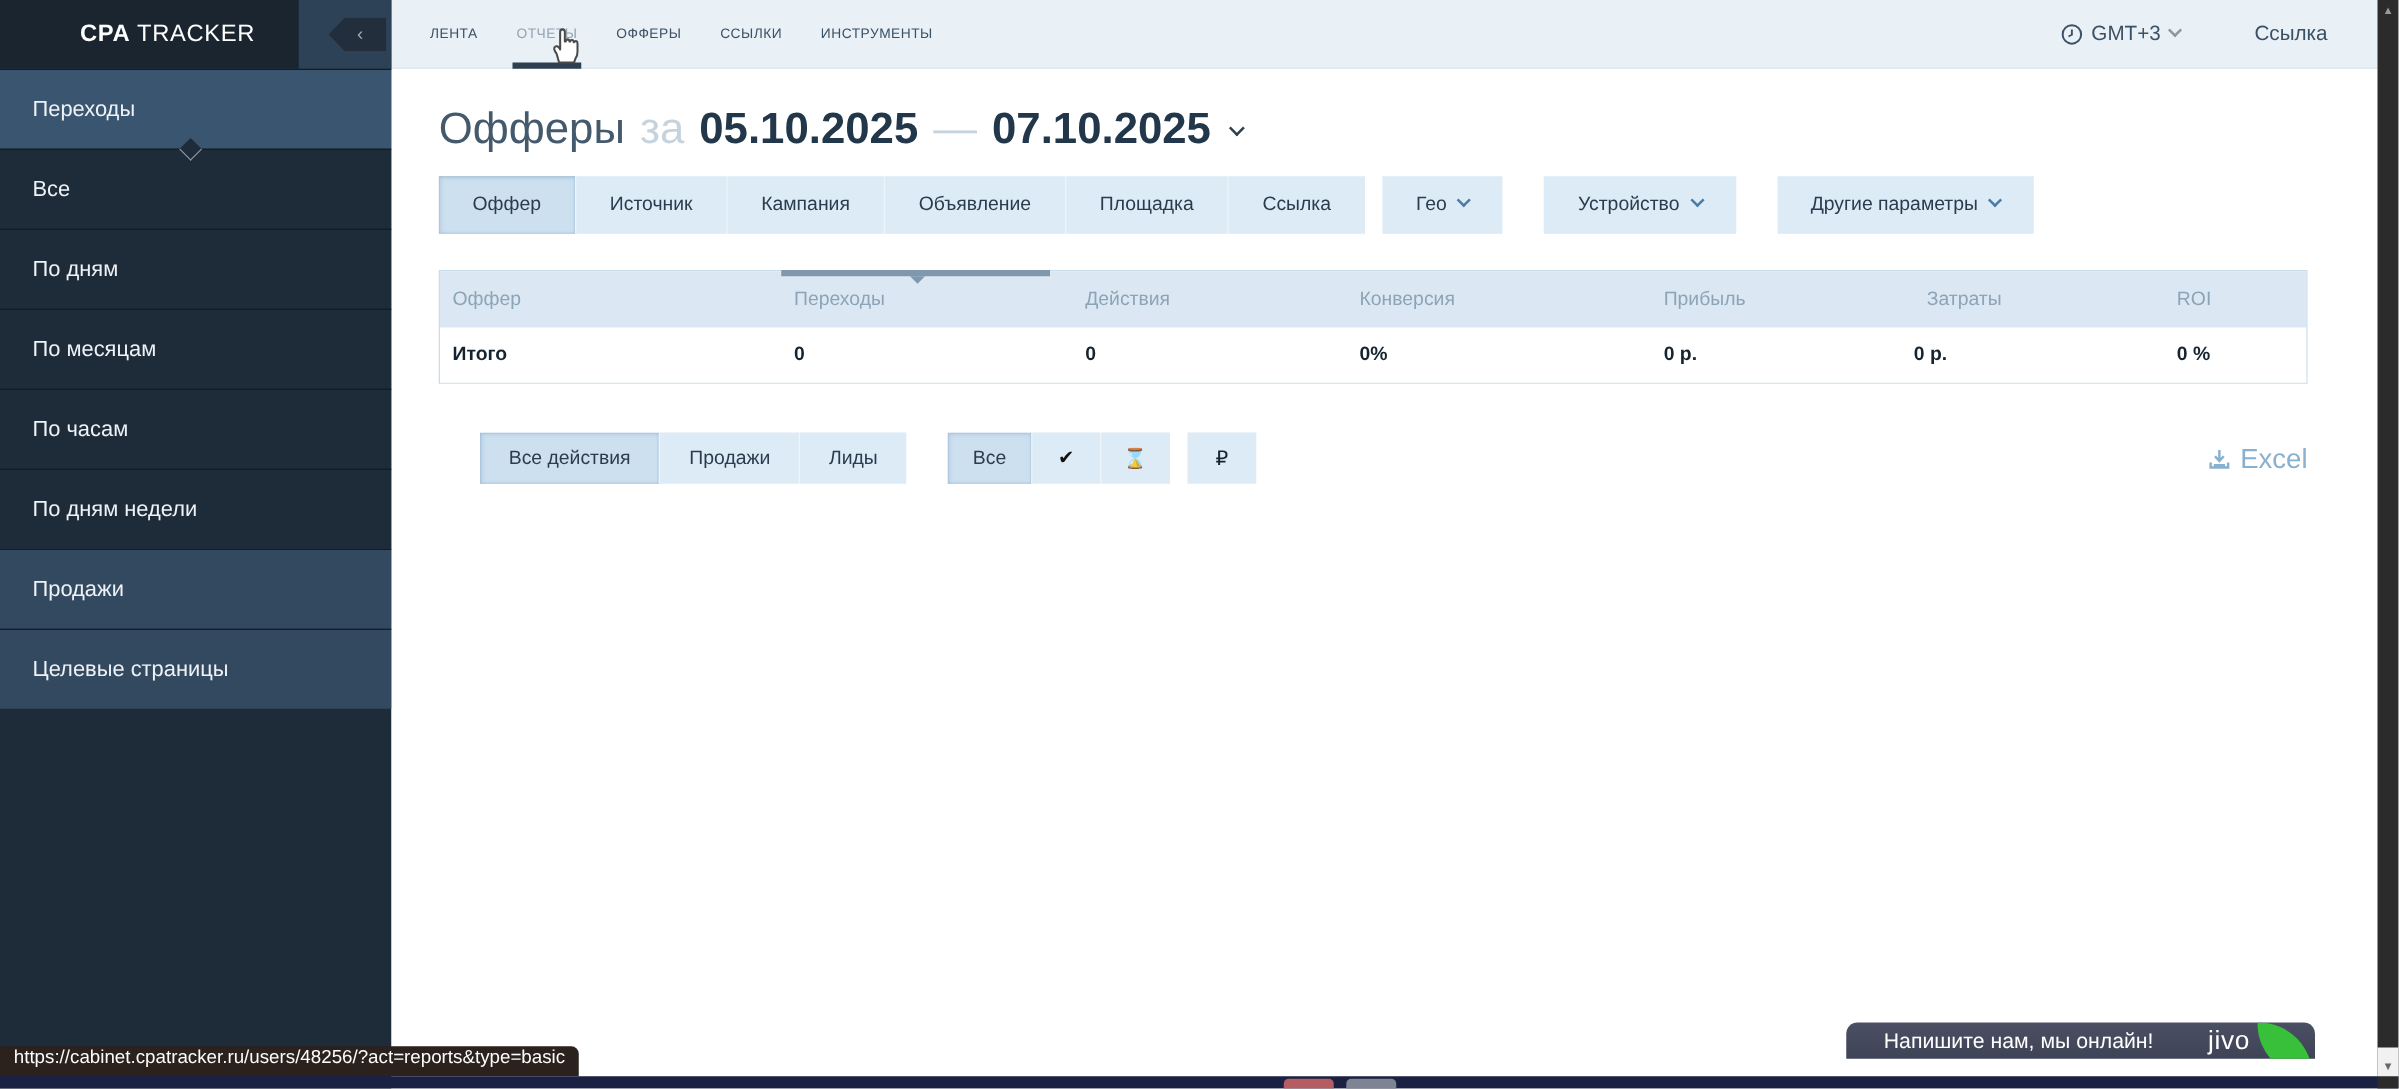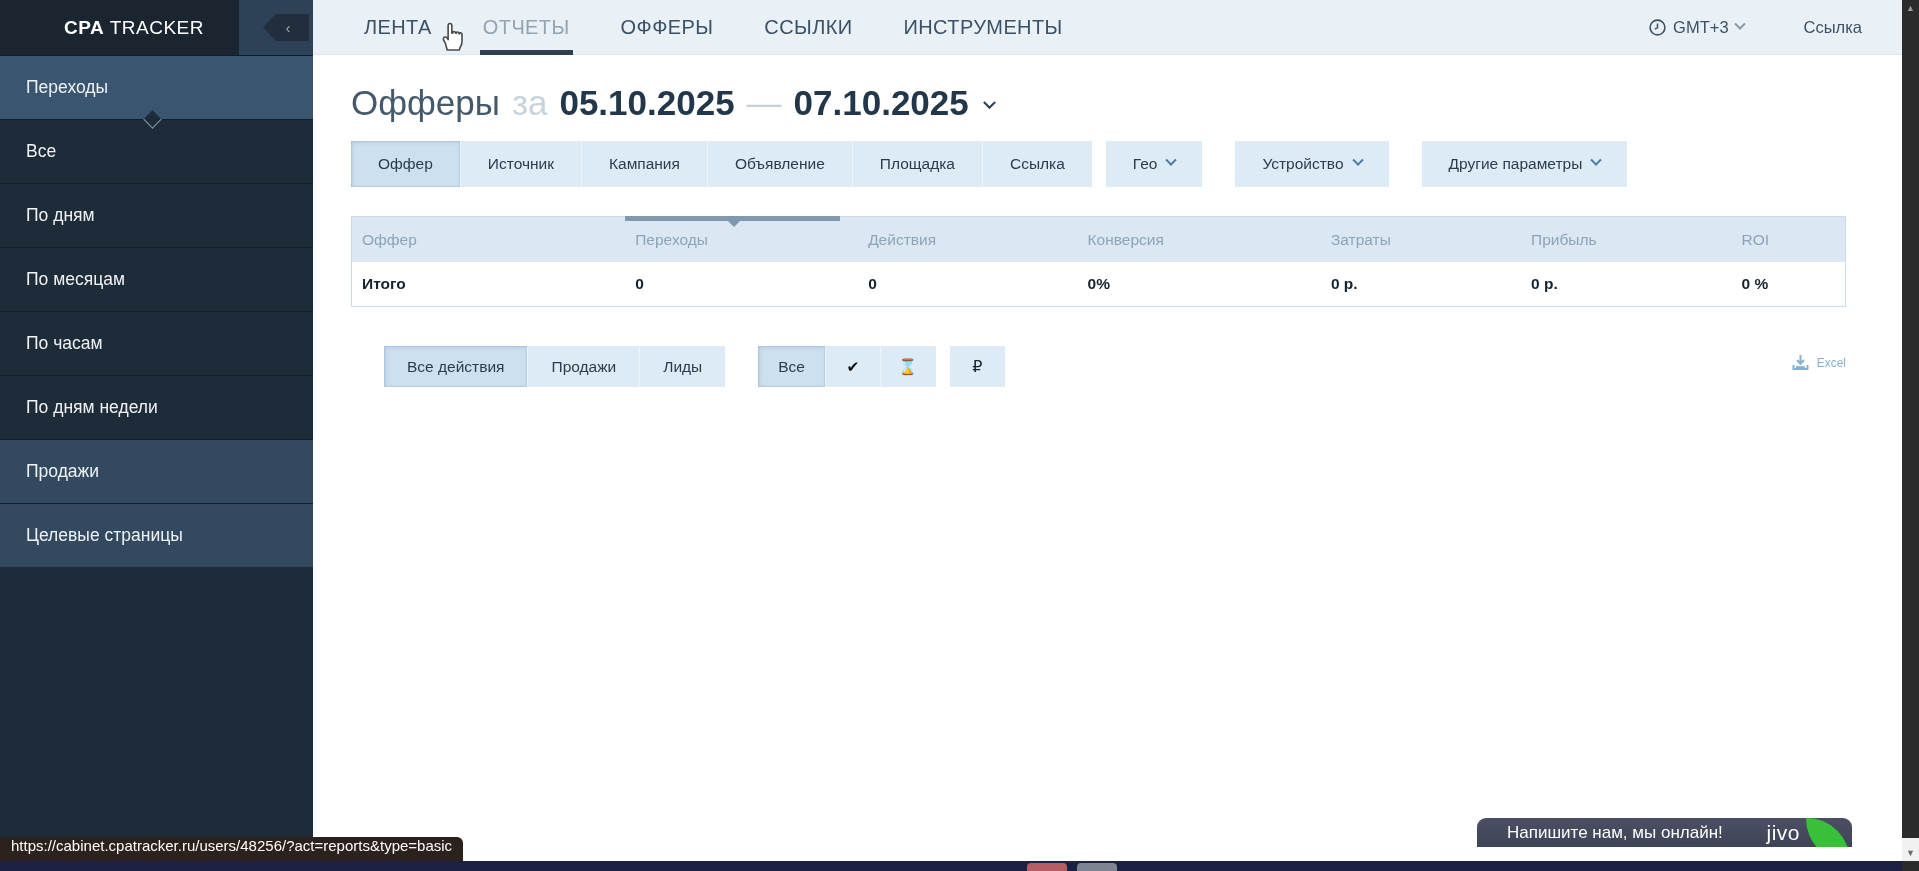--- a/index.html
+++ b/index.html
@@ -19,22 +19,22 @@
   .side-item { position:relative; height:64px; display:flex; align-items:center; padding-left:26px;
     color:#eef2f6; font-size:17.5px; border-top:1px solid #141d27; cursor:pointer; background:#33495f; }
   .side-item.sub { background:#1e2b39; }
   .side-item.active { background:#3a556f; }
   .side-item.active .v-notch { position:absolute; left:146px; bottom:-7px; width:13px; height:13px;
     background:#1e2b39; border-right:1.5px solid #8d99a5; border-bottom:1.5px solid #8d99a5; transform:rotate(45deg); z-index:4; }
 
   
   .topnav { position:absolute; left:313px; top:0; right:17px; height:55px; background:#e9f0f6;
     border-bottom:1px solid #dde6ee; display:flex; align-items:center; padding:0 40px 0 31px; z-index:4; }
-  .nav-item { font-size:20px; color:#3b5166; letter-spacing:.4px; margin-right:31px; position:relative;
-    height:55px; display:flex; align-items:center; cursor:pointer;margin-left:20px; }
+  .nav-item { font-size:11px; color:#3b5166; letter-spacing:.4px; margin-right:31px; position:relative;
+    height:55px; display:flex; align-items:center; cursor:pointer; }
   .nav-item.current { color:#93a3b1; }
   .nav-item.current::after { content:""; position:absolute; left:-3px; right:-3px; bottom:0; height:5px; background:#2e3f50; }
   .nav-right { margin-left:auto; display:flex; align-items:center; gap:14px; }
   .tz { display:flex; align-items:center; gap:7px; color:#3b5166; font-size:16.5px; cursor:pointer; }
   .logout { color:#3b5166; font-size:16.5px; margin-left:46px; cursor:pointer; }
   .chev { display:inline-block; width:8px; height:8px; border-right:2px solid #8a98a5; border-bottom:2px solid #8a98a5;
     transform:rotate(45deg) translate(-2px,-2px); }
   .chev.blue { border-color:#4b7ba6; }
   .chev.dark { border-color:#2e3f50; width:9px; height:9px; }
 
@@ -64,21 +64,21 @@
     border-left:6px solid transparent; border-right:6px solid transparent; border-top:6px solid #7f98ad; }
   .tbl-row { display:flex; background:#fff; height:44px; align-items:center; }
   .td { font-size:15.5px; font-weight:700; color:#16242f; padding-left:10px; }
   .c0{width:18.3%;} .c1{width:15.6%;} .c2{width:14.7%;} .c3{width:16.3%;} .c4{width:13.4%;} .c5{width:14.1%;} .c6{width:7.6%;}
 
   
   .filter-row { display:flex; margin-top:39px; align-items:center; position:relative; }
   .filter-row .btn { height:41px; font-size:15.5px; padding:0 23px; }
   .icon-btn { width:55px; padding:0; font-size:18px; }
   .excel { position:absolute; right:0; top:8px; display:flex; align-items:center; gap:8px; color:#88b0cf;
-    font-size:12px; cursor:pointer; }
+    font-size:22px; cursor:pointer; }
 
   
   .statusbar { position:absolute; left:0; bottom:10px; height:24px; background:#2b211d; color:#fdfdfd;
     font-size:15px; display:flex; align-items:flex-start; padding:0 11px; border-top-right-radius:6px; z-index:9; }
   .taskbar { position:absolute; left:0; bottom:0; width:1919px; height:10px; background:#1a2142; z-index:10; }
   .taskbar .pill-red { position:absolute; left:1027px; top:2px; width:40px; height:8px; border-radius:4px 4px 0 0; background:#b65d63; }
   .taskbar .pill-gray { position:absolute; left:1077px; top:2px; width:40px; height:8px; border-radius:4px 4px 0 0; background:#7e8492; }
 
   .jivo { position:absolute; left:1477px; top:818px; width:375px; height:29px; z-index:8;
     background:linear-gradient(#4a4f63,#3e4356); border-radius:9px 9px 0 0; display:flex; align-items:center;
@@ -205,25 +205,25 @@
           <span class="sortbar"></span>
           <span class="sortarrow"></span>
           <span>Переходы</span>
         </div>
         <div class="th c2">
             <span>Действия</span>
           </div>
         <div class="th c3">
             <span>Конверсия</span>
           </div>
+        <div class="th c5">
+            <span>Прибыль</span>
+          </div>
         <div class="th c4">
             <span>Затраты</span>
-          </div>
-        <div class="th c5">
-            <span>Прибыль</span>
           </div>
         <div class="th c6">
             <span>ROI</span>
           </div>
       </div>
       <div class="tbl-row">
         <div class="td c0">Итого</div>
         <div class="td c1">0</div>
         <div class="td c2">0</div>
         <div class="td c3">0%</div>

